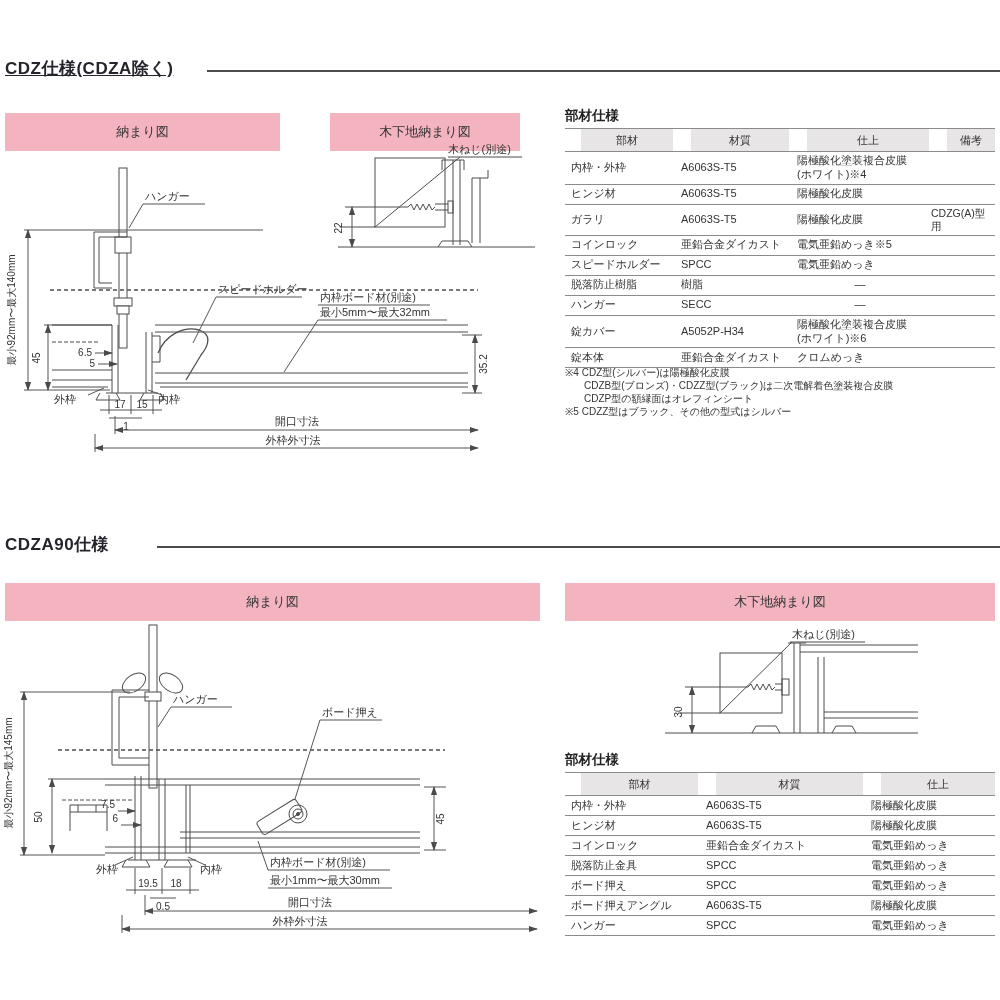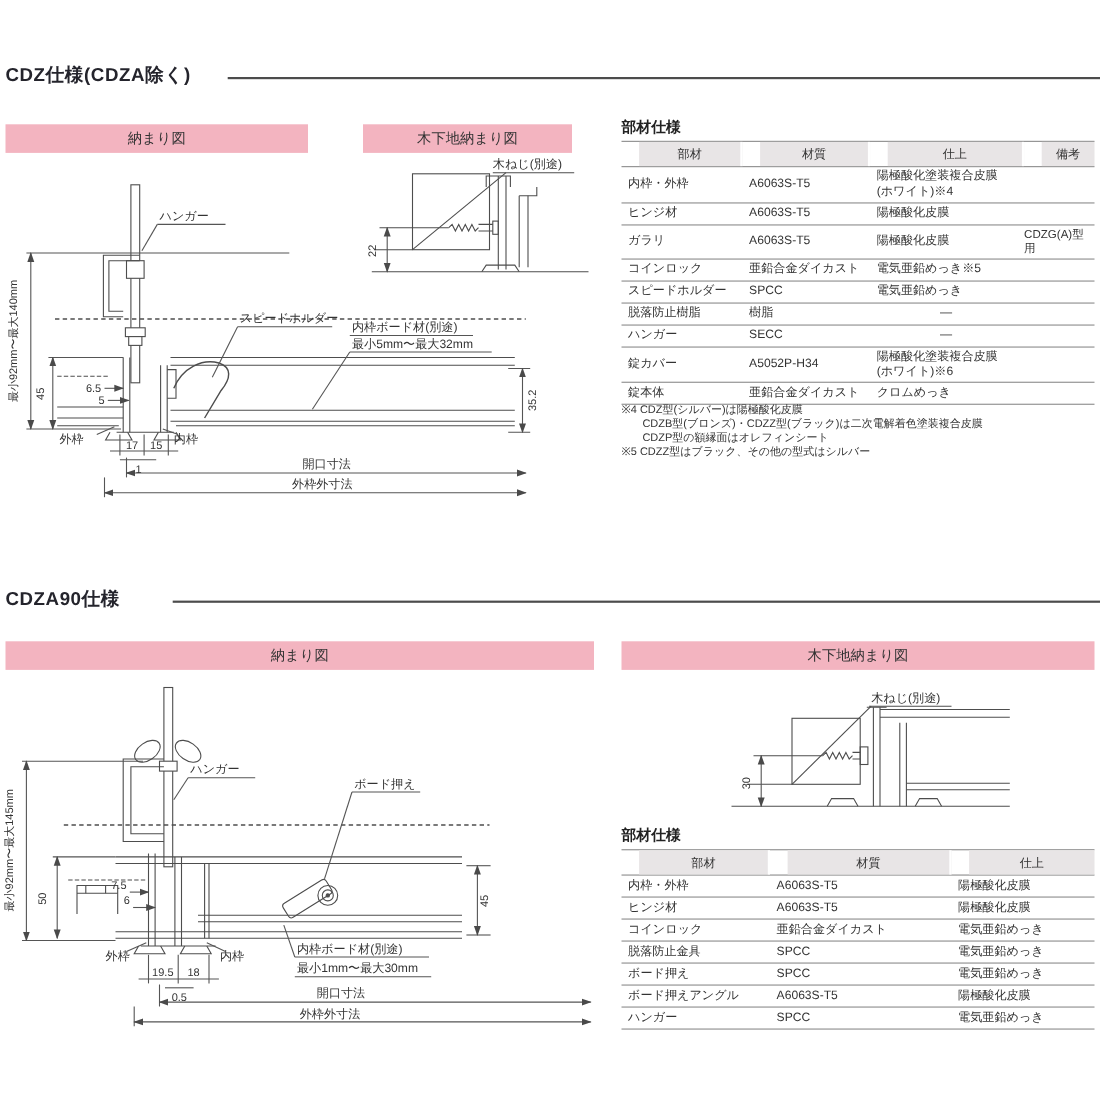--- a/index.html
+++ b/index.html
@@ -1,42 +1,42 @@
 <!DOCTYPE html>
 <html><head>
 <meta charset="utf-8">
 <style>
   html,body{margin:0;padding:0;}
   body{width:1000px;height:1000px;position:relative;background:#ffffff;
        font-family:"Liberation Sans",sans-serif;color:#333;overflow:hidden;}
   .abs{position:absolute;}
   .sect-title{position:absolute;font-size:17px;font-weight:bold;color:#24242c;letter-spacing:.5px;white-space:nowrap;}
   .rule{position:absolute;border-top:2px solid #4c4c4c;height:0;}
-  .band{position:absolute;height:26px;background:#f3b4c0;display:flex;align-items:center;justify-content:center;
+  .band{position:absolute;height:38px;background:#f3b4c0;display:flex;align-items:center;justify-content:center;
         font-size:13px;color:#333;}
   .tbl-title{position:absolute;font-size:13.5px;color:#222;font-weight:bold;}
   .ptable{position:absolute;width:430px;font-size:11px;color:#333;}
   .thead,.trow{display:grid;}
   .tbl-cdz .thead,.tbl-cdz .trow{grid-template-columns:110px 116px 140px 64px;}
   .tbl-cdza .thead,.tbl-cdza .trow{grid-template-columns:135px 165px 130px;}
   .thead{border-top:1px solid #8b8b8b;border-bottom:1px solid #8b8b8b;}
   .th{background:#e8e5e6;text-align:center;padding:4px 0 3px;border-right:2px solid #fff;margin-left:16px;}
   .th:last-child{border-right:none;}
   .trow{border-bottom:1px solid #8b8b8b;min-height:19px;}
   .td{display:flex;align-items:center;padding:2px 2px 2px 6px;white-space:pre-line;line-height:1.25;}
   .tbl-cdz .td:nth-child(4){justify-content:flex-end;font-size:10.5px;padding-right:1px;padding-left:0;}
   .td.ctr{justify-content:center;padding-left:0;}
   .notes{position:absolute;font-size:10px;line-height:13px;color:#333;width:436px;}
   .note.ind{padding-left:19px;}
   svg text{font-family:"Liberation Sans",sans-serif;}
 </style>
 </head>
 <body>
 
-<div class="sect-title" style="left:5px;top:57px;">CDZ仕様(CDZA除く)</div>
+<div class="sect-title" style="left:5px;top:57px;text-decoration:underline;">CDZ仕様(CDZA除く)</div>
 <div class="rule" style="left:207px;top:70px;width:793px;"></div>
 
 <div class="band" style="left:5px;top:113px;width:275px;">
   <span>納まり図</span>
 </div>
 <div class="band" style="left:330px;top:113px;width:190px;">
   <span>木下地納まり図</span>
 </div>
 
 <svg class="abs" style="left:0;top:140px;" width="545" height="320" viewBox="0 0 545 320">

